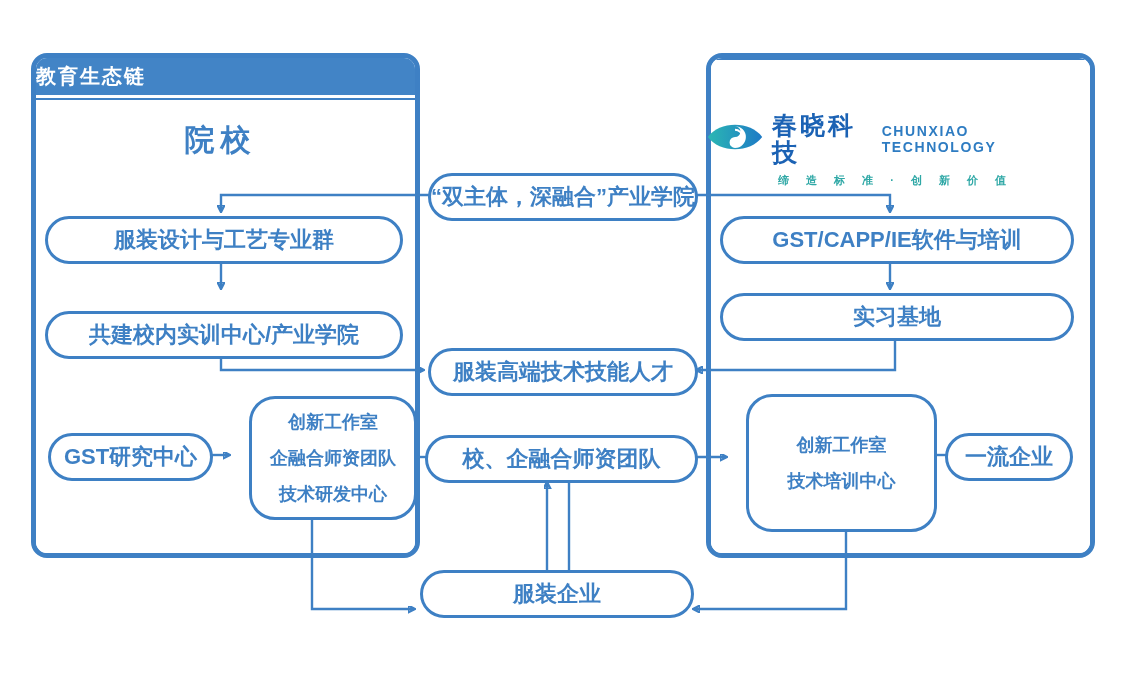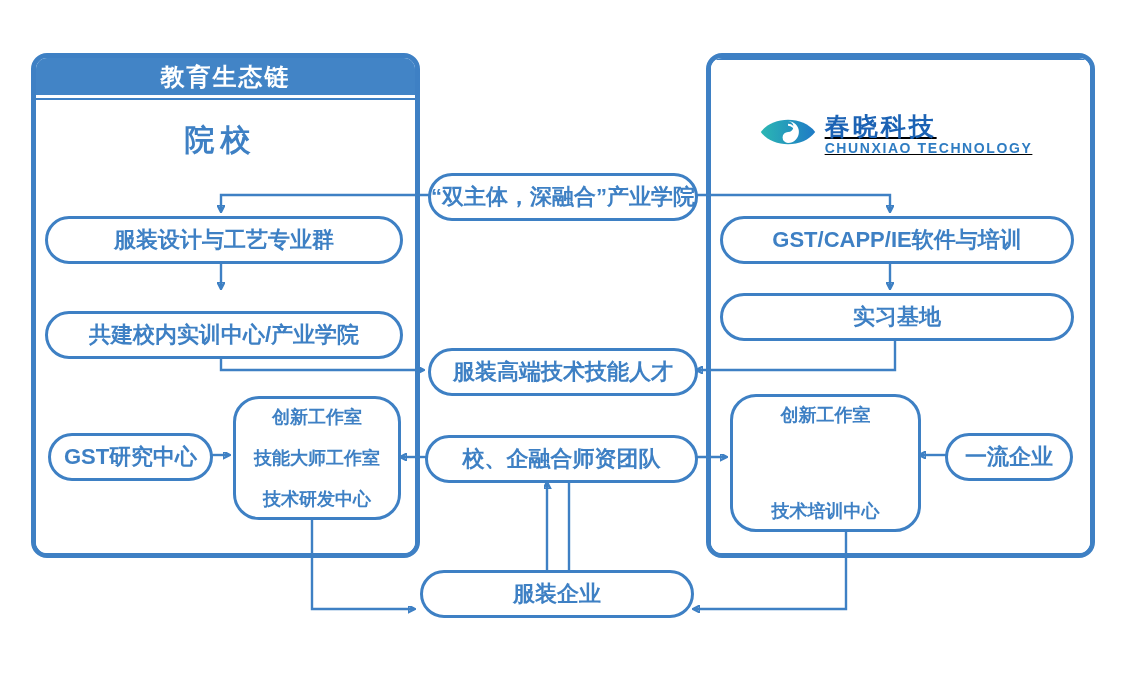--- a/index.html
+++ b/index.html
@@ -7,44 +7,44 @@
     position:relative;width:1129px;height:689px;background:#fff;overflow:hidden;
     font-family:"Liberation Sans","DejaVu Sans",sans-serif;
     --blue:#3E80C4;--band:#4284C6;
   }
   .container{
     position:absolute;border:5px solid var(--blue);border-radius:16px;
     background:#fff;display:flex;flex-direction:column;overflow:hidden;z-index:1;
   }
   .container .band{
     height:37px;background:var(--band);border-bottom:3px solid #fff;
-    display:flex;align-items:center;justify-content:center;
-    color:#fff;font-size:24px;font-weight:bold;letter-spacing:2px;
+    display:flex;align-items:center;justify-content:flex-start;
+    color:#fff;font-size:20px;font-weight:bold;letter-spacing:2px;
   }
   .container .body{flex:1;border-top:2px solid var(--blue);background:#fff;}
   .pill{
     position:absolute;border:3px solid var(--blue);border-radius:26px;background:#fff;
     display:flex;align-items:center;justify-content:center;
     color:var(--blue);font-size:22px;font-weight:bold;z-index:10;white-space:nowrap;
   }
   .rbox{
     position:absolute;border:3px solid var(--blue);border-radius:26px;background:#fff;
-    display:flex;flex-direction:column;align-items:center;justify-content:space-between;
-    color:var(--blue);font-size:18px;font-weight:bold;z-index:10;line-height:36px;text-align:center;
+    display:flex;flex-direction:column;align-items:center;justify-content:center;
+    color:var(--blue);font-size:18px;font-weight:bold;z-index:10;line-height:36px;text-align:center;margin-left:16px;
   }
   .big-title{
     position:absolute;left:31px;top:120px;width:379px;text-align:center;
     color:var(--blue);font-size:30px;font-weight:bold;letter-spacing:6px;z-index:10;
   }
   .logo{
     position:absolute;left:706px;top:112px;width:379px;display:flex;flex-direction:column;
     align-items:center;z-index:10;
   }
   .logo .row{display:flex;align-items:center;gap:8px;}
-  .logo .names{display:flex;flex-direction:column;align-items:flex-start;text-decoration:underline;}
+  .logo .names{display:flex;flex-direction:row;align-items:center;}
   .logo .cn{color:#1B62B4;font-size:25px;font-weight:bold;letter-spacing:3px;line-height:27px;}
   .logo .en{color:#2E7CC2;font-size:14px;font-weight:bold;letter-spacing:1.6px;}
   .logo .tagline{margin-top:7px;color:#2FA8A6;font-size:11px;font-weight:bold;letter-spacing:7px;}
   svg.wires{position:absolute;left:0;top:0;z-index:5;}
   svg.wires path{fill:none;stroke:var(--blue);stroke-width:2.4px;}
 </style>
 </head>
 <body>
 
 <div class="canvas">
@@ -83,21 +83,21 @@
   </svg>
 
   <div class="big-title">院校</div>
 
   <div class="pill" style="left:45px;top:216px;width:352px;height:42px;">服装设计与工艺专业群</div>
   <div class="pill" style="left:45px;top:279px;width:352px;height:42px;margin-top:32px;">共建校内实训中心/产业学院</div>
   <div class="pill" style="left:48px;top:433px;width:159px;height:42px;">GST研究中心</div>
 
   <div class="rbox" style="left:233px;top:396px;width:162px;height:118px;">
     <span>创新工作室</span>
-    <span>技能大师工作室</span>
+    <span>企融合师资团队</span>
     <span>技术研发中心</span>
   </div>
 
   <div class="logo">
     <div class="row">
       <span>
         <svg width="58" height="40" viewBox="0 0 64 44">
           <defs>
             <linearGradient id="lg1" x1="0" y1="0" x2="1" y2="0">
               <stop offset="0" stop-color="#2BB7B3"></stop>
@@ -107,20 +107,21 @@
           <path d="M2,22 C15,4 49,4 62,22 C49,40 15,40 2,22 Z" fill="url(#lg1)"></path>
           <path d="M32,10 a12,12 0 0 1 0,24 a6,6 0 0 1 0,-12 a6,6 0 0 0 0,-12 z" fill="#ffffff"></path>
           <path d="M32,14 a8,8 0 0 1 0,16" fill="none" stroke="#ffffff" stroke-width="2"></path>
         </svg>
       </span>
       <span class="names">
         <span class="cn">春晓科技</span>
         <span class="en">CHUNXIAO TECHNOLOGY</span>
       </span>
     </div>
+    <span class="tagline">缔 造 标 准 · 创 新 价 值</span>
   </div>
 
   <div class="pill" style="left:720px;top:216px;width:348px;height:42px;">GST/CAPP/IE软件与培训</div>
   <div class="pill" style="left:720px;top:293px;width:348px;height:42px;">实习基地</div>
   <div class="pill" style="left:945px;top:433px;width:122px;height:42px;">一流企业</div>
 
   <div class="rbox" style="left:730px;top:394px;width:185px;height:132px;">
     <span>创新工作室</span>
     <span>技术培训中心</span>
   </div>

